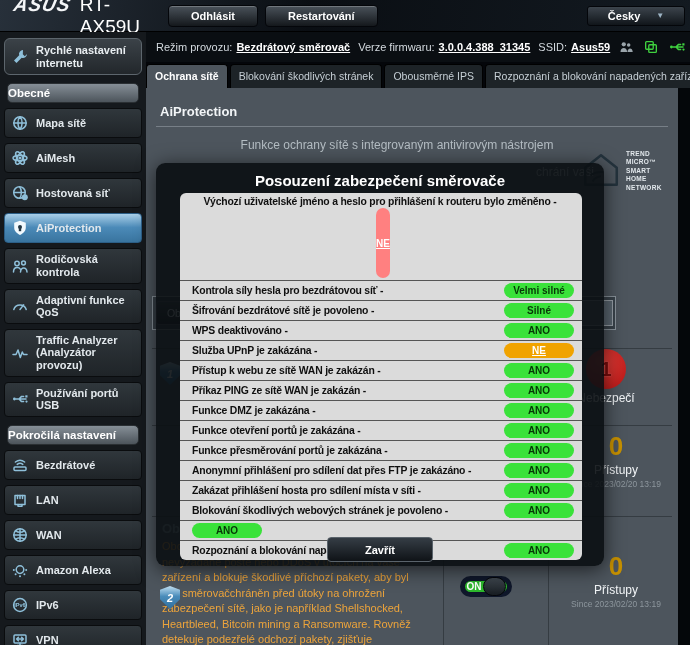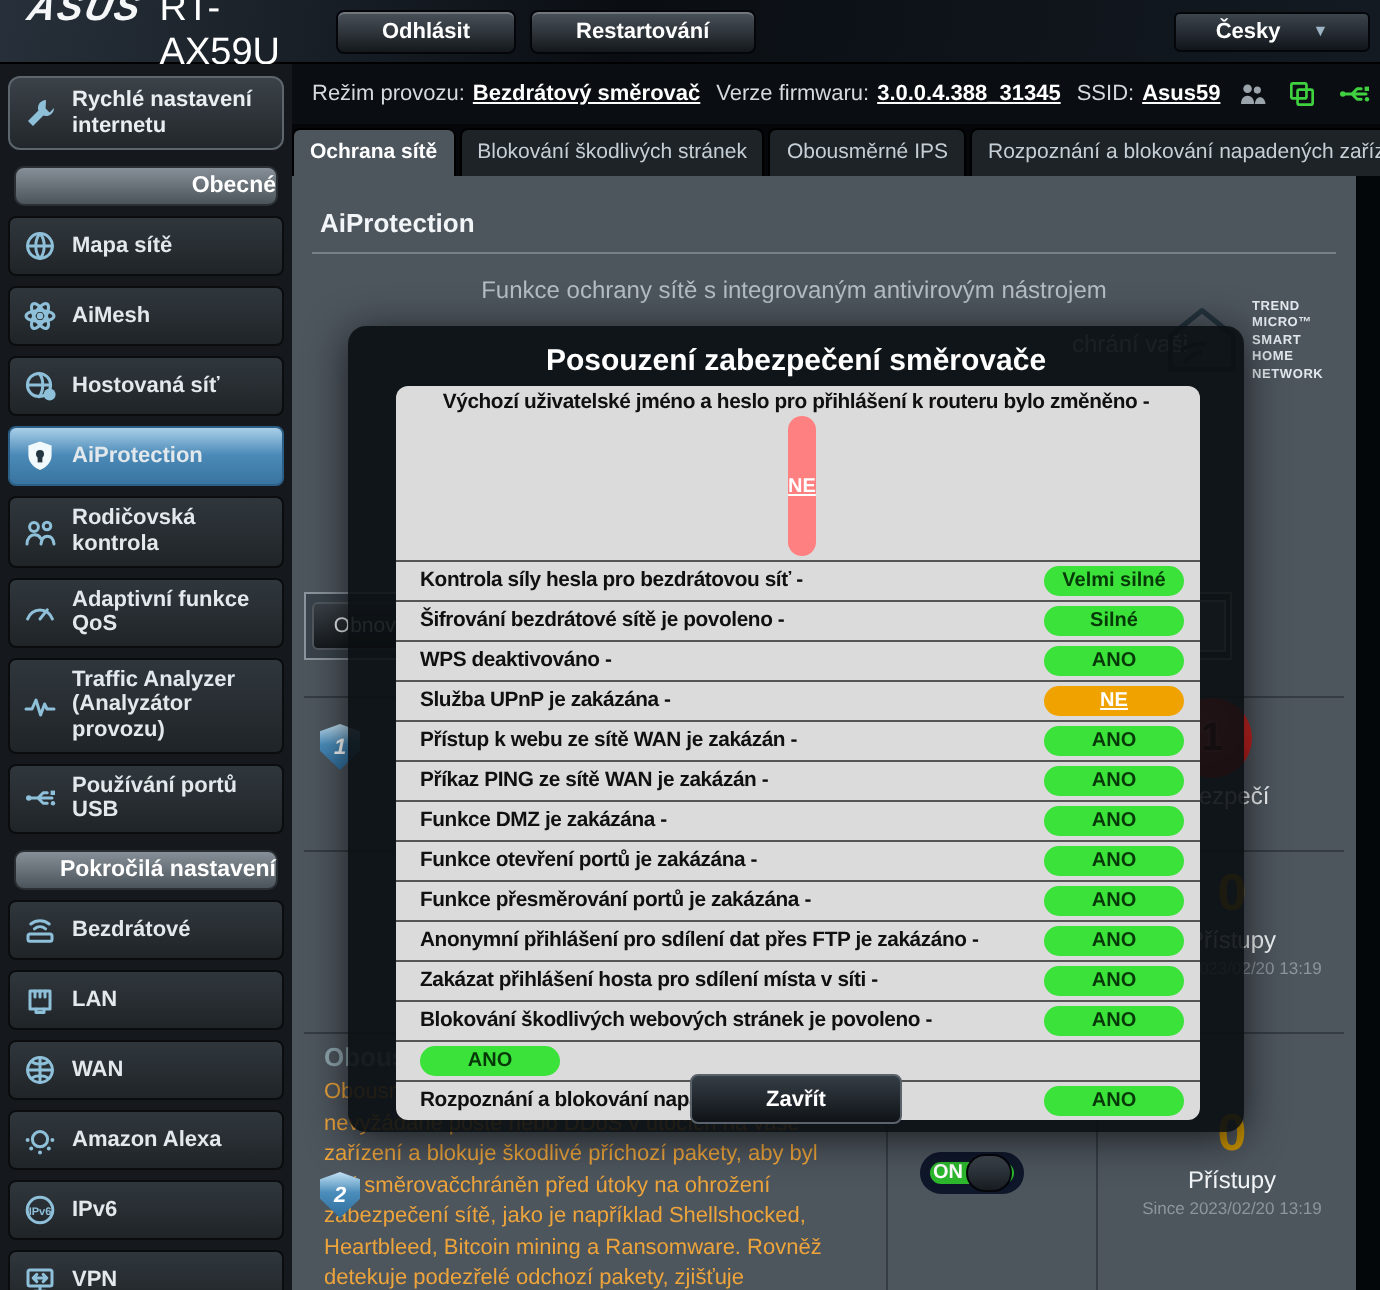--- a/index.html
+++ b/index.html
@@ -25,21 +25,21 @@
         font-size:11px;font-weight:bold;}
   .caret{font-size:8px;color:#9db4c4;}
 
   
   .sidebar{position:absolute;left:0;top:32px;width:146px;height:613px;
            background:#15191d;padding-top:4px;overflow:hidden;}
   .quick{margin:2px 4px 0;display:flex;align-items:center;gap:6px;cursor:pointer;
          background:linear-gradient(#3b4248,#22272b);border:1px solid #5d666d;border-radius:6px;
          padding:5px 5px;font-size:11px;font-weight:bold;color:#e9eef1;min-height:34px;}
   .sec-header{margin:8px 7px 2px;background:linear-gradient(#868f97,#4c545b);
-              border:1px solid #2a2f33;border-radius:5px;text-align:right;
+              border:1px solid #2a2f33;border-radius:5px;text-align:left;
               font-size:11.5px;font-weight:bold;padding:3px 0;color:#fff;}
   .side-item{margin:5px 4px 0;display:flex;align-items:center;gap:6px;cursor:pointer;
              background:linear-gradient(#30373c,#1f2428);border:1px solid #0a0c0e;border-radius:4px;
              padding:4px 5px;font-size:11px;font-weight:bold;color:#e2e8ec;min-height:30px;}
   .side-item.active{background:linear-gradient(#a9cfe8,#4b8ab8 48%,#39749f);border-color:#2c5f87;}
   .side-icon{width:20px;flex:0 0 20px;color:#8fc0da;display:flex;justify-content:center;}
   .side-item.active .side-icon{color:#f2f9fd;}
   .side-label{line-height:1.15;}
   svg{display:block;}
 
@@ -94,21 +94,21 @@
   .ips-title{position:absolute;left:16px;top:433px;font-size:13px;font-weight:bold;color:#8fa6ae;}
   .ips-para{position:absolute;left:16px;top:451px;width:286px;font-size:11px;
             line-height:15.5px;color:#eda43b;}
   .toggle{position:absolute;left:314px;top:488px;width:52px;height:21px;border-radius:11px;
           background:#2db82d;border:5px solid #0f172a;display:flex;align-items:center;cursor:pointer;}
   .toggle-on{flex:1;text-align:center;font-size:10px;font-weight:bold;color:#fff;}
   .toggle-knob{width:23px;height:19px;border-radius:10px;margin-right:1px;
                background:linear-gradient(#3e464e,#171c21);border:1px solid #04060a;}
 
   
-  .modal{position:absolute;left:28px;top:75px;width:448px;height:403px;z-index:5;
+  .modal{position:absolute;left:10px;top:75px;width:448px;height:403px;z-index:5;
          background:rgba(10,14,18,.9);border-radius:9px;box-shadow:0 3px 20px rgba(0,0,0,.65);}
   .modal-title{margin-top:9px;text-align:center;font-size:15px;font-weight:bold;color:#fff;}
   .mrows{position:absolute;left:24px;top:30px;width:402px;background:#dbdbdb;
          border-radius:6px;overflow:hidden;}
   .mrow{display:flex;align-items:center;padding:2px 8px 2px 12px;border-top:1px solid #555;
         min-height:17px;}
   .mrow:first-child{border-top:none;min-height:29px;flex-direction:column;}
   .mlabel{flex:1;font-size:10.4px;font-weight:bold;color:#101010;line-height:1.25;
           letter-spacing:-0.2px;padding-right:6px;}
   .badge{flex:0 0 70px;height:15px;border-radius:8px;display:flex;align-items:center;

